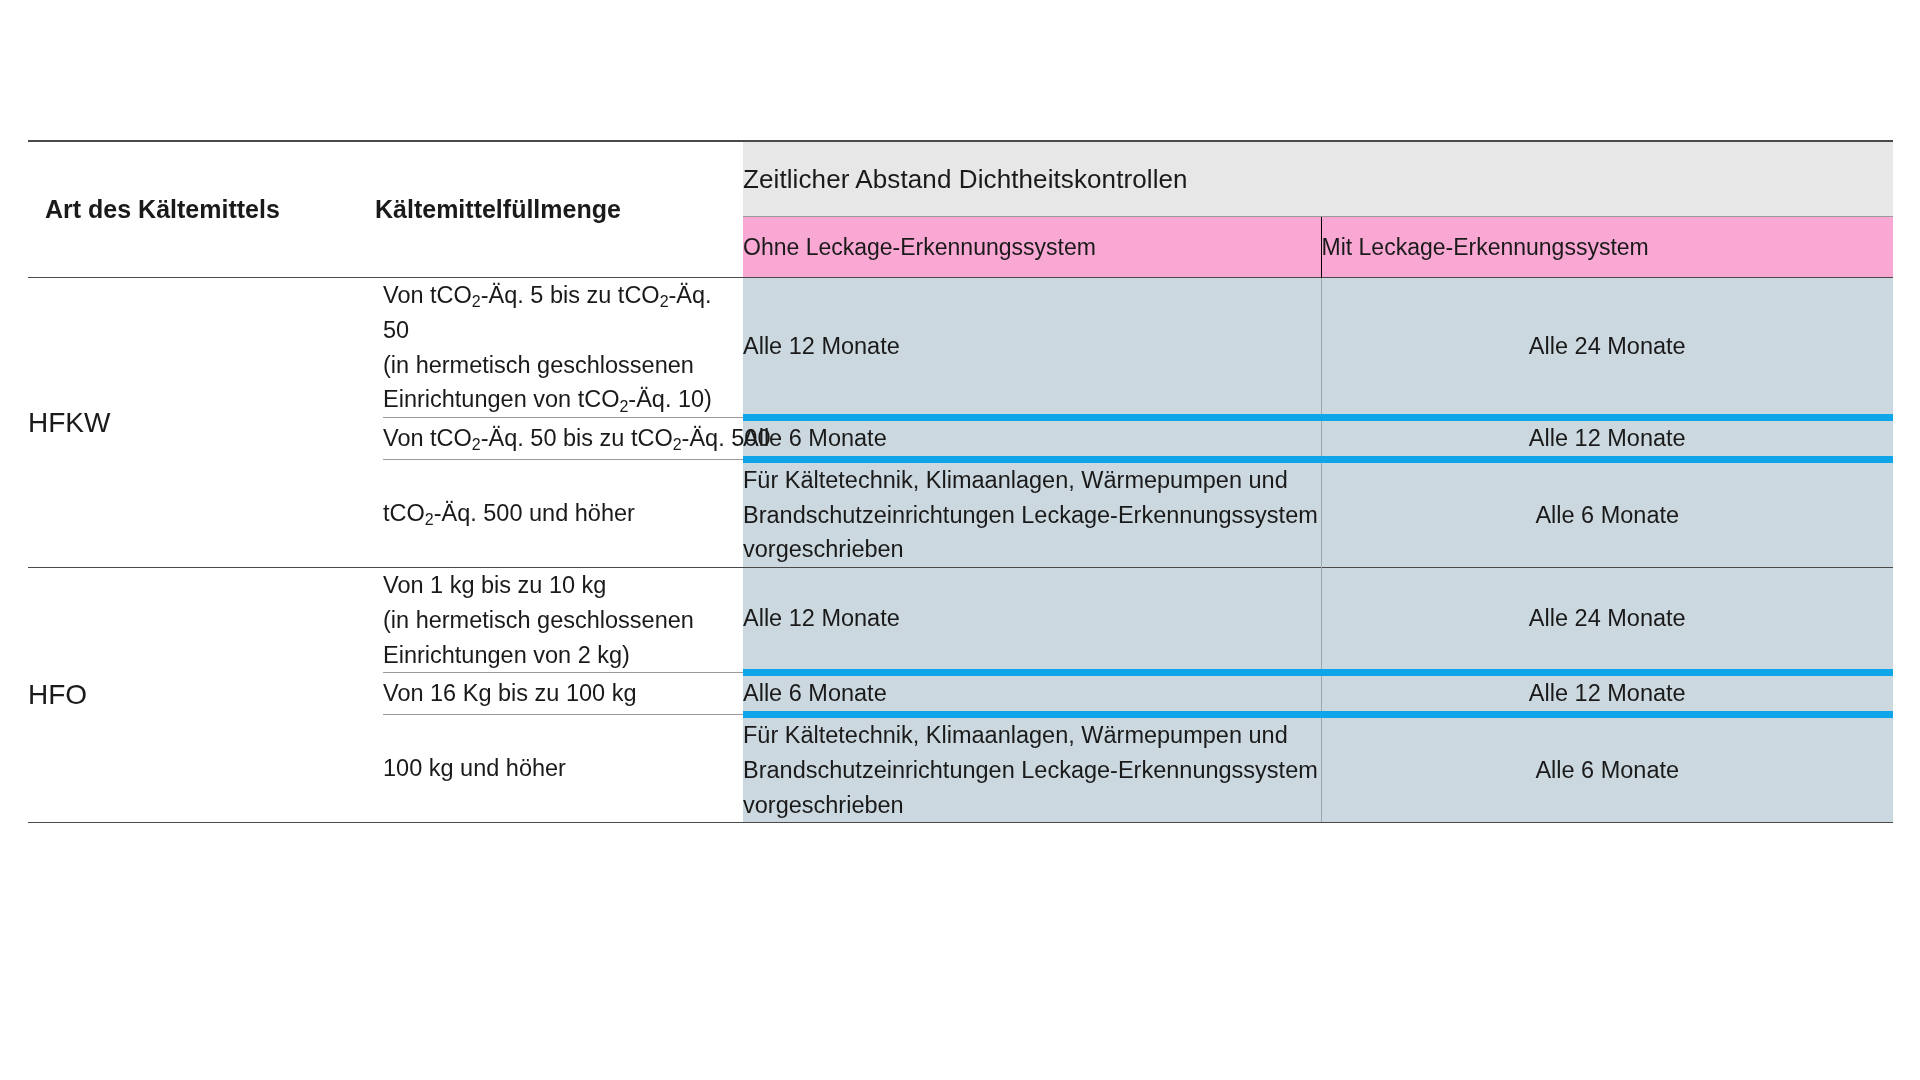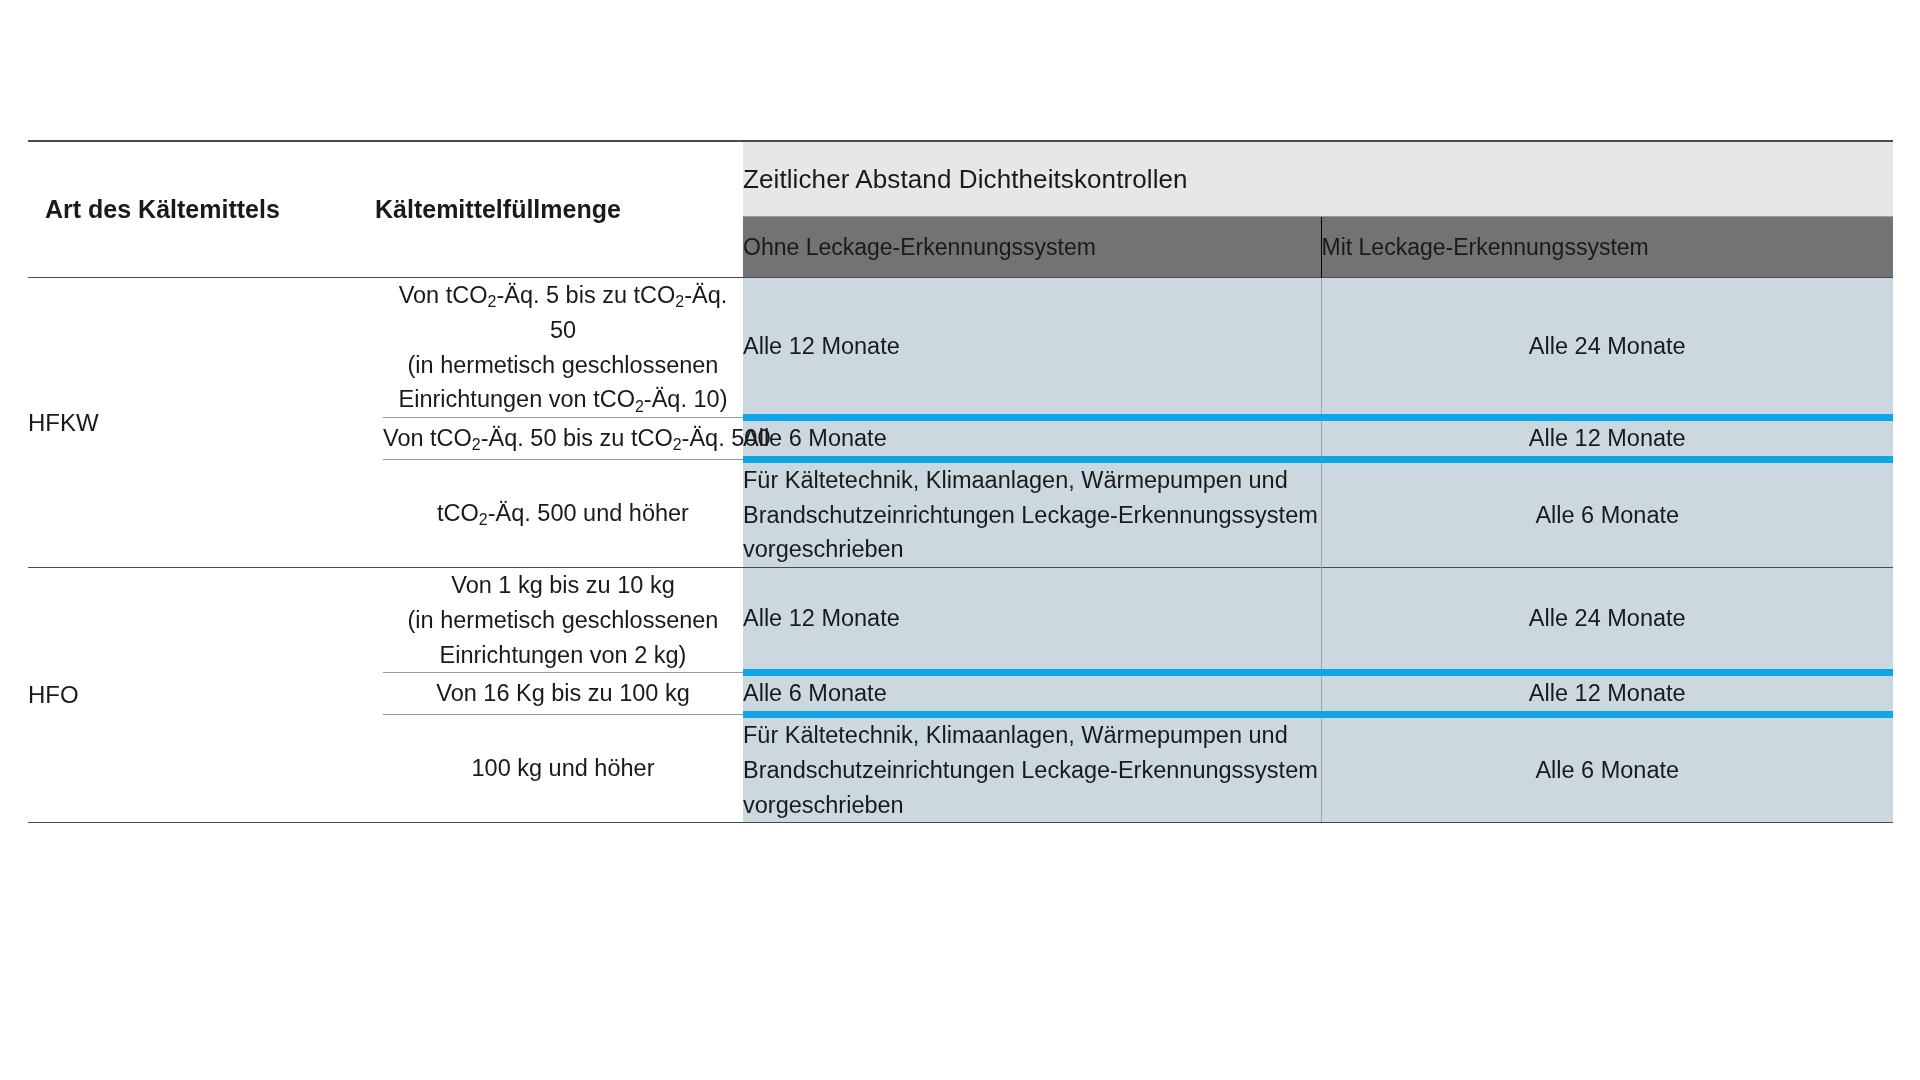--- a/index.html
+++ b/index.html
@@ -60,33 +60,33 @@
     vertical-align: middle;
     border-top: 2px solid #4a4a4a;
     letter-spacing: 0.1px;
   }
   .hdr-blank-top {
     background: #ffffff;
     border-top: 2px solid #4a4a4a;
   }
 
   .hdr-sub {
-    background: #737373;
+    background: #f9a8d4;
     font-size: 23px;
     text-align: center;
     height: 60px;
     vertical-align: middle;
     border-top: 1px solid #9a9a9a;
   }
   .hdr-sub.right { border-left: 1px solid #000000; }
 
   
   .cell-type {
     background: #ffffff;
-    font-size: 24px;
+    font-size: 28px;
     padding-left: 2px;
     vertical-align: middle;
   }
   .cell-amount {
     background: #ffffff;
     font-size: 23.5px;
     line-height: 1.48;
     padding-left: 6px;
     padding-right: 14px;
     vertical-align: middle;
@@ -113,21 +113,21 @@
   }
 
   sub {
     font-size: 0.68em;
     vertical-align: baseline;
     position: relative;
     top: 0.27em;
   }
 
   .nowrapline { white-space: nowrap; }
-  .amt-line { display: block; text-align: center; }
+  .amt-line { display: block; }
 </style>
 </head>
 <body>
 
 <div id="page">
   <div id="table-wrap">
 
     <table class="ftable">
       <colgroup>
         <col class="c1">

